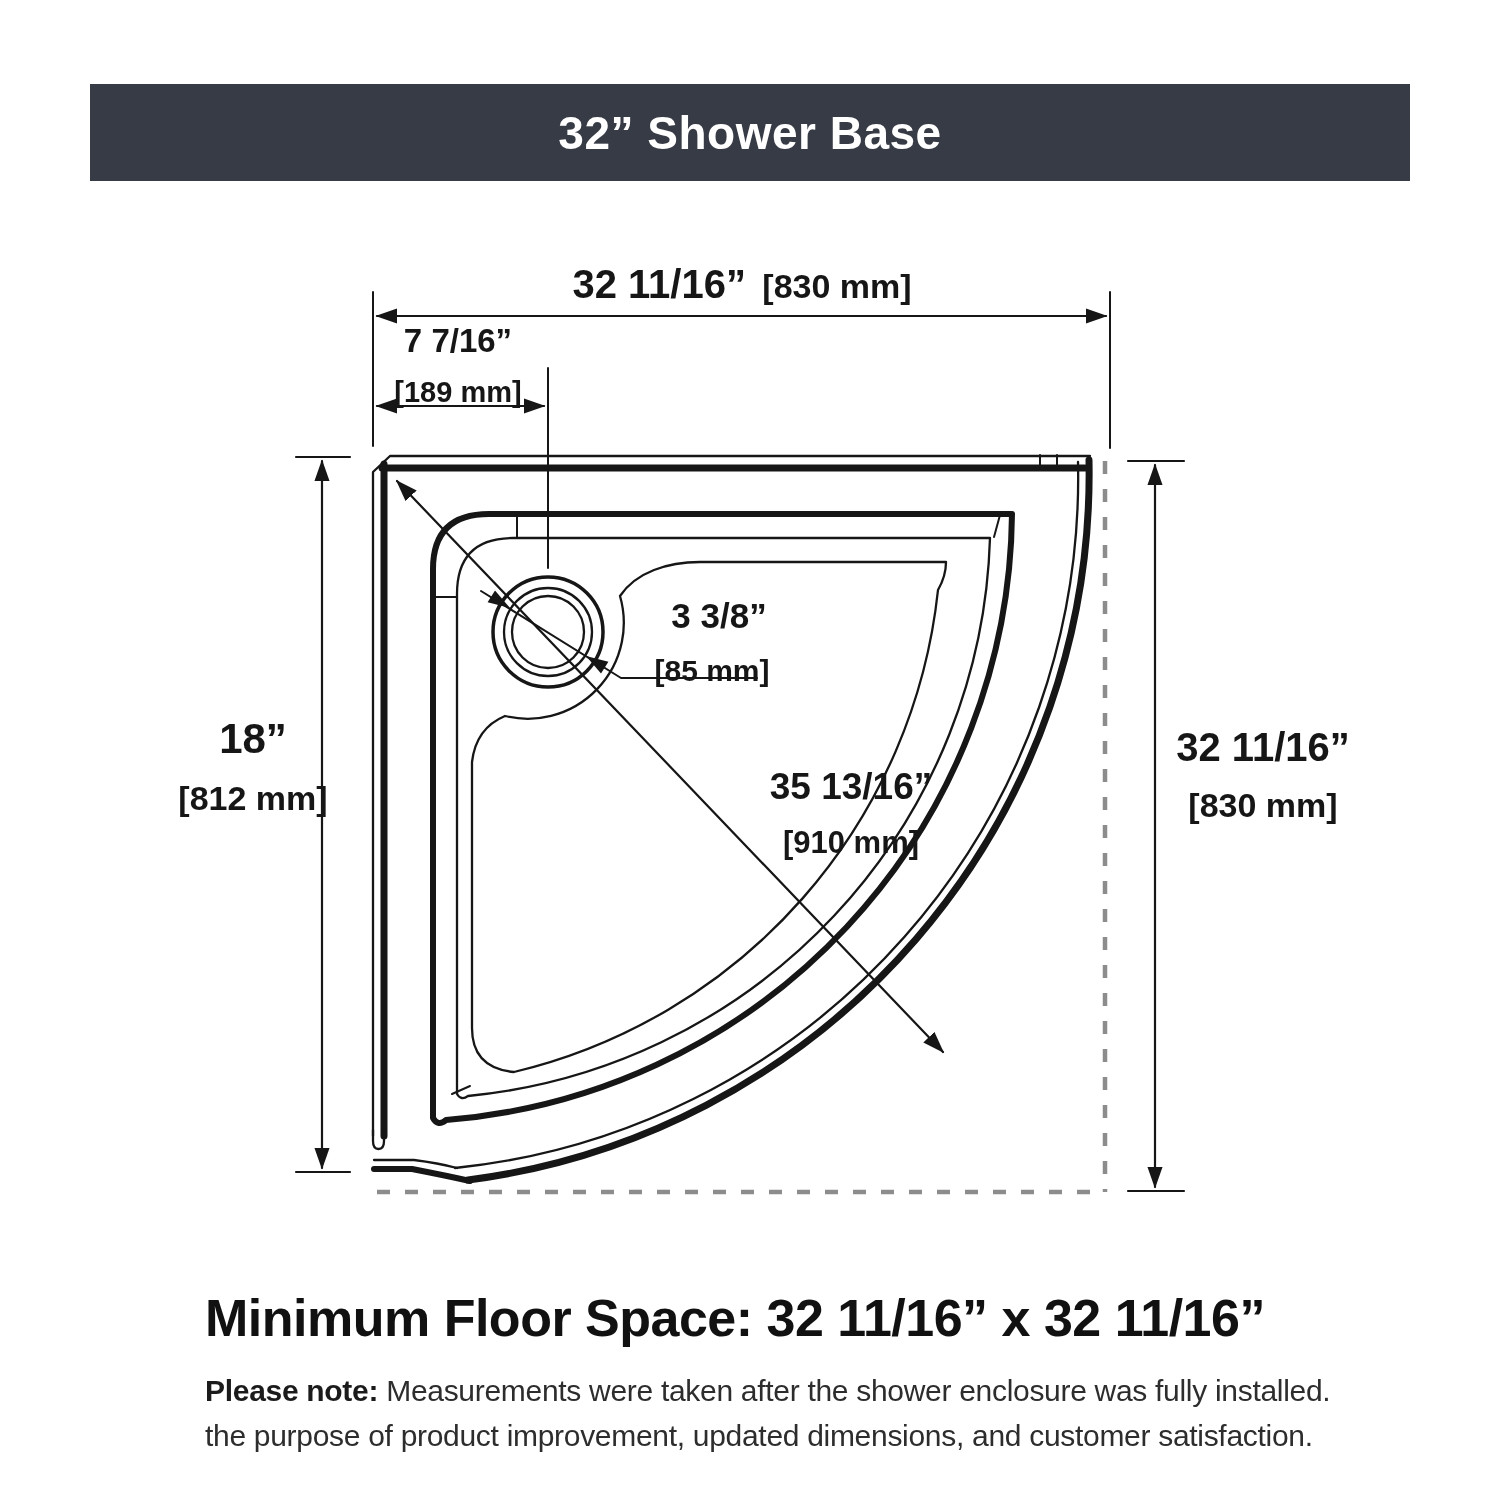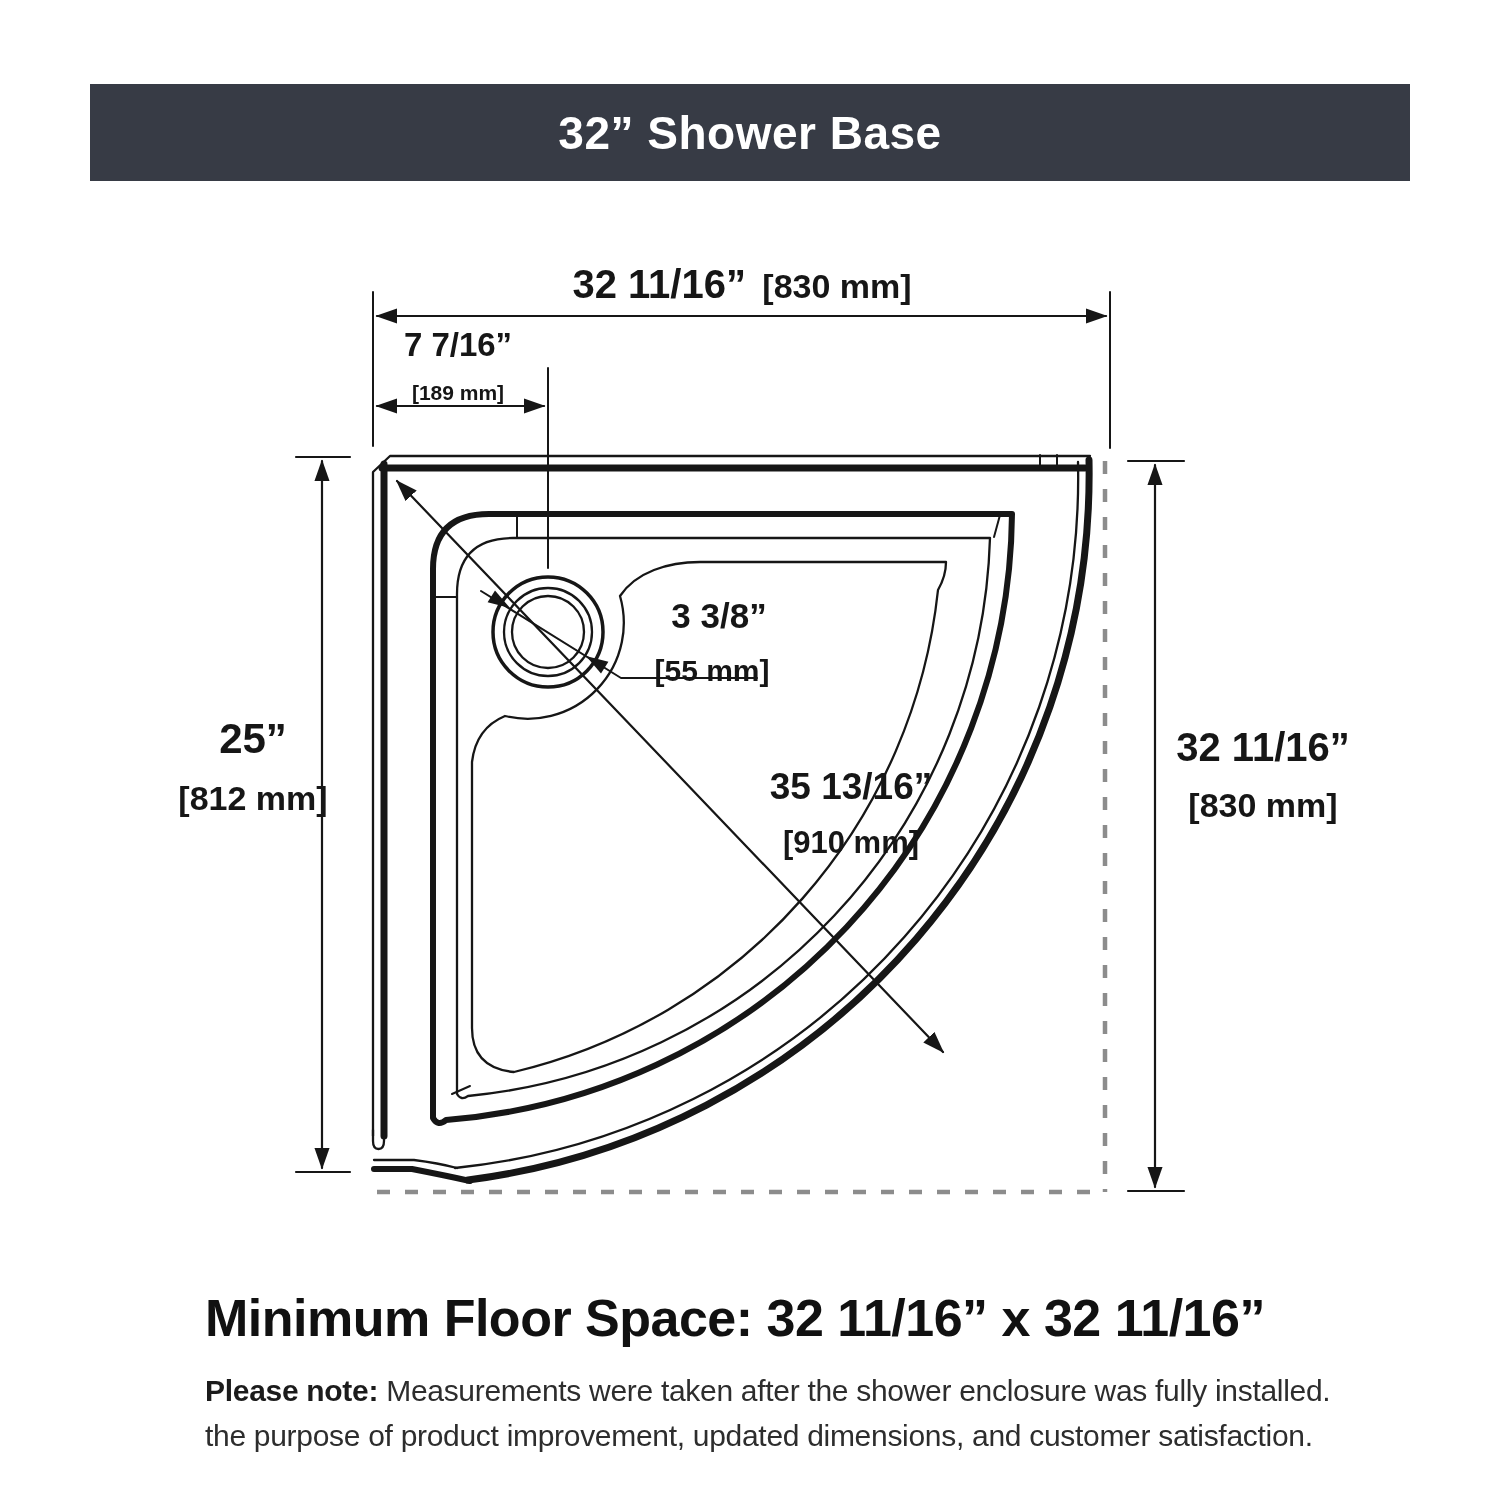--- a/index.html
+++ b/index.html
@@ -96,35 +96,35 @@
     </g>
   </svg>
 
   <div class="lbl" style="left:742px;top:284px;">
     <span class="in-lg">32 11/16”</span>
     <span class="mm-lg" style="margin-left:12px;">[830 mm]</span>
   </div>
 
   <div class="lbl stack" style="left:458px;top:366px;">
     <span style="font-size:33px;">7 7/16”</span>
-    <span style="font-size:21px;">[189 mm]</span>
+    <span style="font-size:29px;">[189 mm]</span>
   </div>
 
   <div class="lbl stack" style="left:712px;top:642px;">
     <span style="font-size:35px;margin-left:14px;">3 3/8”</span>
-    <span style="font-size:30px;">[55 mm]</span>
+    <span style="font-size:30px;">[85 mm]</span>
   </div>
 
   <div class="lbl stack" style="left:851px;top:813px;">
     <span style="font-size:37px;">35 13/16”</span>
     <span style="font-size:31px;">[910 mm]</span>
   </div>
 
   <div class="lbl stack" style="left:253px;top:767px;">
-    <span style="font-size:42px;">25”</span>
+    <span style="font-size:42px;">18”</span>
     <span style="font-size:34px;">[812 mm]</span>
   </div>
 
   <div class="lbl stack" style="left:1263px;top:775px;">
     <span style="font-size:40px;">32 11/16”</span>
     <span style="font-size:34px;">[830 mm]</span>
   </div>
 
   <div class="heading">Minimum Floor Space: 32 11/16” x 32 11/16”</div>
 

